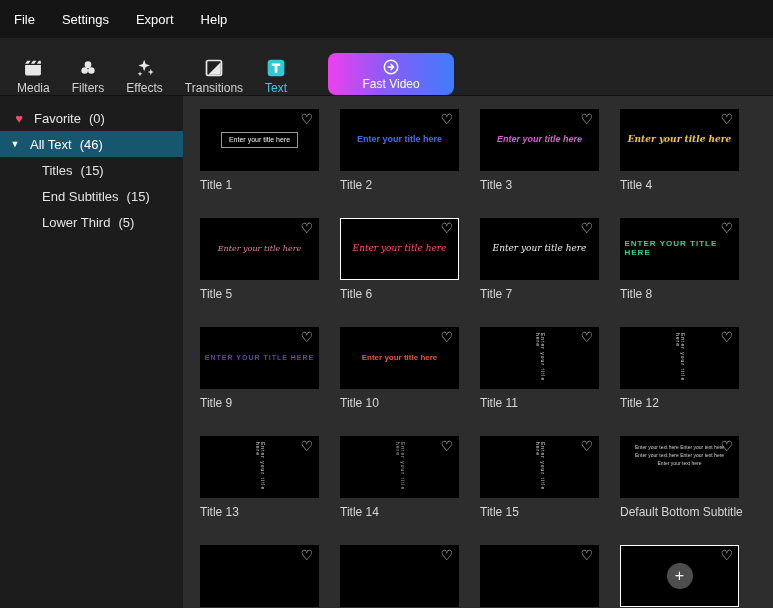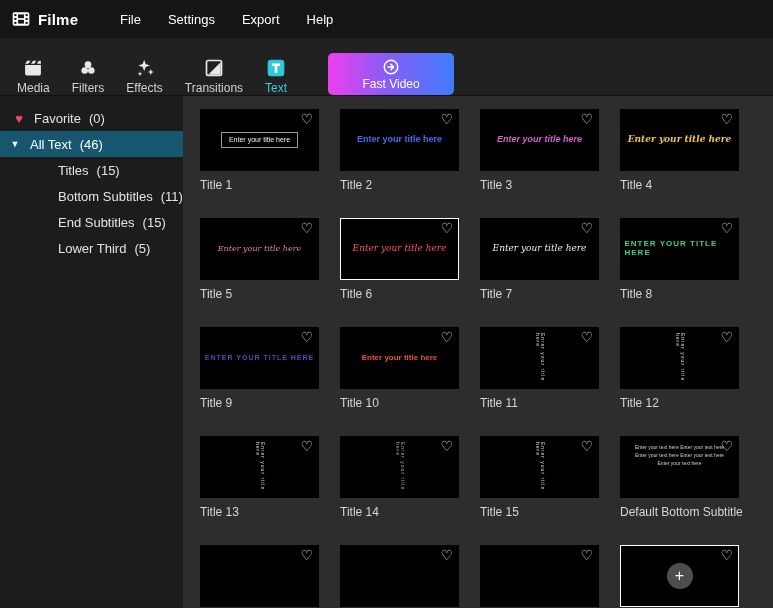--- a/index.html
+++ b/index.html
@@ -30,21 +30,21 @@
     cursor:pointer;
   }
   .fastvideo .fv-icon{width:18px;height:18px;display:inline-flex;}
   .fastvideo .fv-label{color:#ffffff;font-size:12px;}
   
   .main{display:flex;height:512px;}
   .sidebar{width:183px;background:#1c1c1c;padding-top:9px;flex:none;}
   .side-item{height:26px;display:flex;align-items:center;font-size:13px;color:#e4e4e4;gap:8px;padding-left:12px;cursor:pointer;}
   .side-item .s-icon{width:14px;display:inline-flex;justify-content:center;font-size:13px;line-height:1;}
   .side-item.selected{color:#ffffff;padding-left:8px;}
-  .side-item.indent{padding-left:58px;}
+  .side-item.indent{padding-left:42px;}
   
   .content{flex:1;padding:13px 0 0 17px;overflow:hidden;}
   .grid{display:grid;grid-template-columns:repeat(4,119px);column-gap:21px;row-gap:26px;}
   .card{cursor:pointer;}
   .thumb{width:117px;height:60px;background:#000000;position:relative;display:flex;align-items:center;justify-content:center;border:1px solid #000;overflow:hidden;}
   .thumb.selected{border:1px solid #ffffff;}
   .heart{position:absolute;top:2px;right:5px;color:#d6d6d6;font-size:14px;line-height:1;cursor:pointer;}
   .card-label{margin-top:7px;font-size:12px;color:#d6d6d6;white-space:nowrap;}
   
   .pv{max-width:110px;text-align:left;line-height:1.1;}
@@ -60,38 +60,20 @@
   .pv-t10{color:#e85535;font-size:8px;font-weight:bold;}
   .pv-vert{writing-mode:vertical-rl;font-size:5px;color:#dcdcdc;letter-spacing:1px;max-height:50px;overflow:hidden;}
   .pv-vert2{writing-mode:vertical-rl;font-size:5px;color:#a8a8a8;letter-spacing:1px;max-height:50px;overflow:hidden;}
   .pv-sub{position:absolute;top:6px;left:4px;right:4px;font-size:5px;color:#cfcfcf;line-height:1.6;text-align:center;white-space:pre-line;max-width:none;}
   .pv-plus{width:26px;height:26px;border-radius:50%;background:#4d4d4d;color:#ffffff;font-size:16px;display:flex;align-items:center;justify-content:center;border:0;}
 </style>
 </head>
 <body>
 
 <div class="topbar">
-  <div class="logo">
-    <span class="logo-icon">
-      <svg viewBox="0 0 24 24">
-          <rect x="2" y="4" width="20" height="16" rx="2" fill="#ffffff"></rect>
-          <g fill="#151515">
-            <rect x="4" y="6" width="2.5" height="2.5"></rect>
-            <rect x="4" y="10.7" width="2.5" height="2.5"></rect>
-            <rect x="4" y="15.4" width="2.5" height="2.5"></rect>
-            <rect x="17.5" y="6" width="2.5" height="2.5"></rect>
-            <rect x="17.5" y="10.7" width="2.5" height="2.5"></rect>
-            <rect x="17.5" y="15.4" width="2.5" height="2.5"></rect>
-            <rect x="8.5" y="6.5" width="7" height="4.5"></rect>
-            <rect x="8.5" y="13" width="7" height="4.5"></rect>
-          </g>
-        </svg>
-    </span>
-    <span class="logo-text">Filme</span>
-  </div>
   <div class="menu" id="menu">
       <span class="menu-item">File</span>
       <span class="menu-item">Settings</span>
       <span class="menu-item">Export</span>
       <span class="menu-item">Help</span>
     </div>
 </div>
 
 <div class="toolbar">
   <div id="tabs" style="display:flex;align-items:center;">
@@ -133,21 +115,21 @@
       <div class="tab active">
     <span class="t-icon">
           <svg viewBox="0 0 24 24">
             <rect x="2" y="2" width="20" height="20" rx="4" fill="#30c9d6"></rect>
             <path fill="#ffffff" d="M7 6.5h10v3.2h-3.4v8H10.4v-8H7z"></path>
           </svg>
         </span>
     <span class="t-label">Text</span>
   </div>
     </div>
-  <div class="fastvideo" id="fastvideo" style="background: linear-gradient(90deg, rgb(238, 63, 240) 0%, rgb(138, 92, 245) 45%, rgb(63, 124, 251) 100%);">
+  <div class="fastvideo" id="fastvideo" style="background: linear-gradient(90deg, rgb(238, 63, 240) 0%, rgb(138, 92, 245) 45%, rgb(63, 124, 251) 100%); border-radius: 8px;">
     <span class="fv-icon">
       <svg viewBox="0 0 24 24" fill="none" stroke="#ffffff" stroke-width="2" stroke-linecap="round" stroke-linejoin="round">
           <circle cx="12" cy="12" r="9"></circle>
           <path d="M8 12h7M12 8.5l3.5 3.5L12 15.5"></path>
         </svg>
     </span>
     <span class="fv-label">Fast Video</span>
   </div>
 </div>
 
@@ -163,25 +145,20 @@
     <span class="s-label">All Text</span>
     <span class="s-count">(46)</span>
   </div>
       <div class="side-item indent">
 
     <span class="s-label">Titles</span>
     <span class="s-count">(15)</span>
   </div>
       <div class="side-item indent">
 
-    <span class="s-label">Bottom Subtitles</span>
-    <span class="s-count">(11)</span>
-  </div>
-      <div class="side-item indent">
-
     <span class="s-label">End Subtitles</span>
     <span class="s-count">(15)</span>
   </div>
       <div class="side-item indent">
 
     <span class="s-label">Lower Third</span>
     <span class="s-count">(5)</span>
   </div>
     </div>
   <div class="content">

